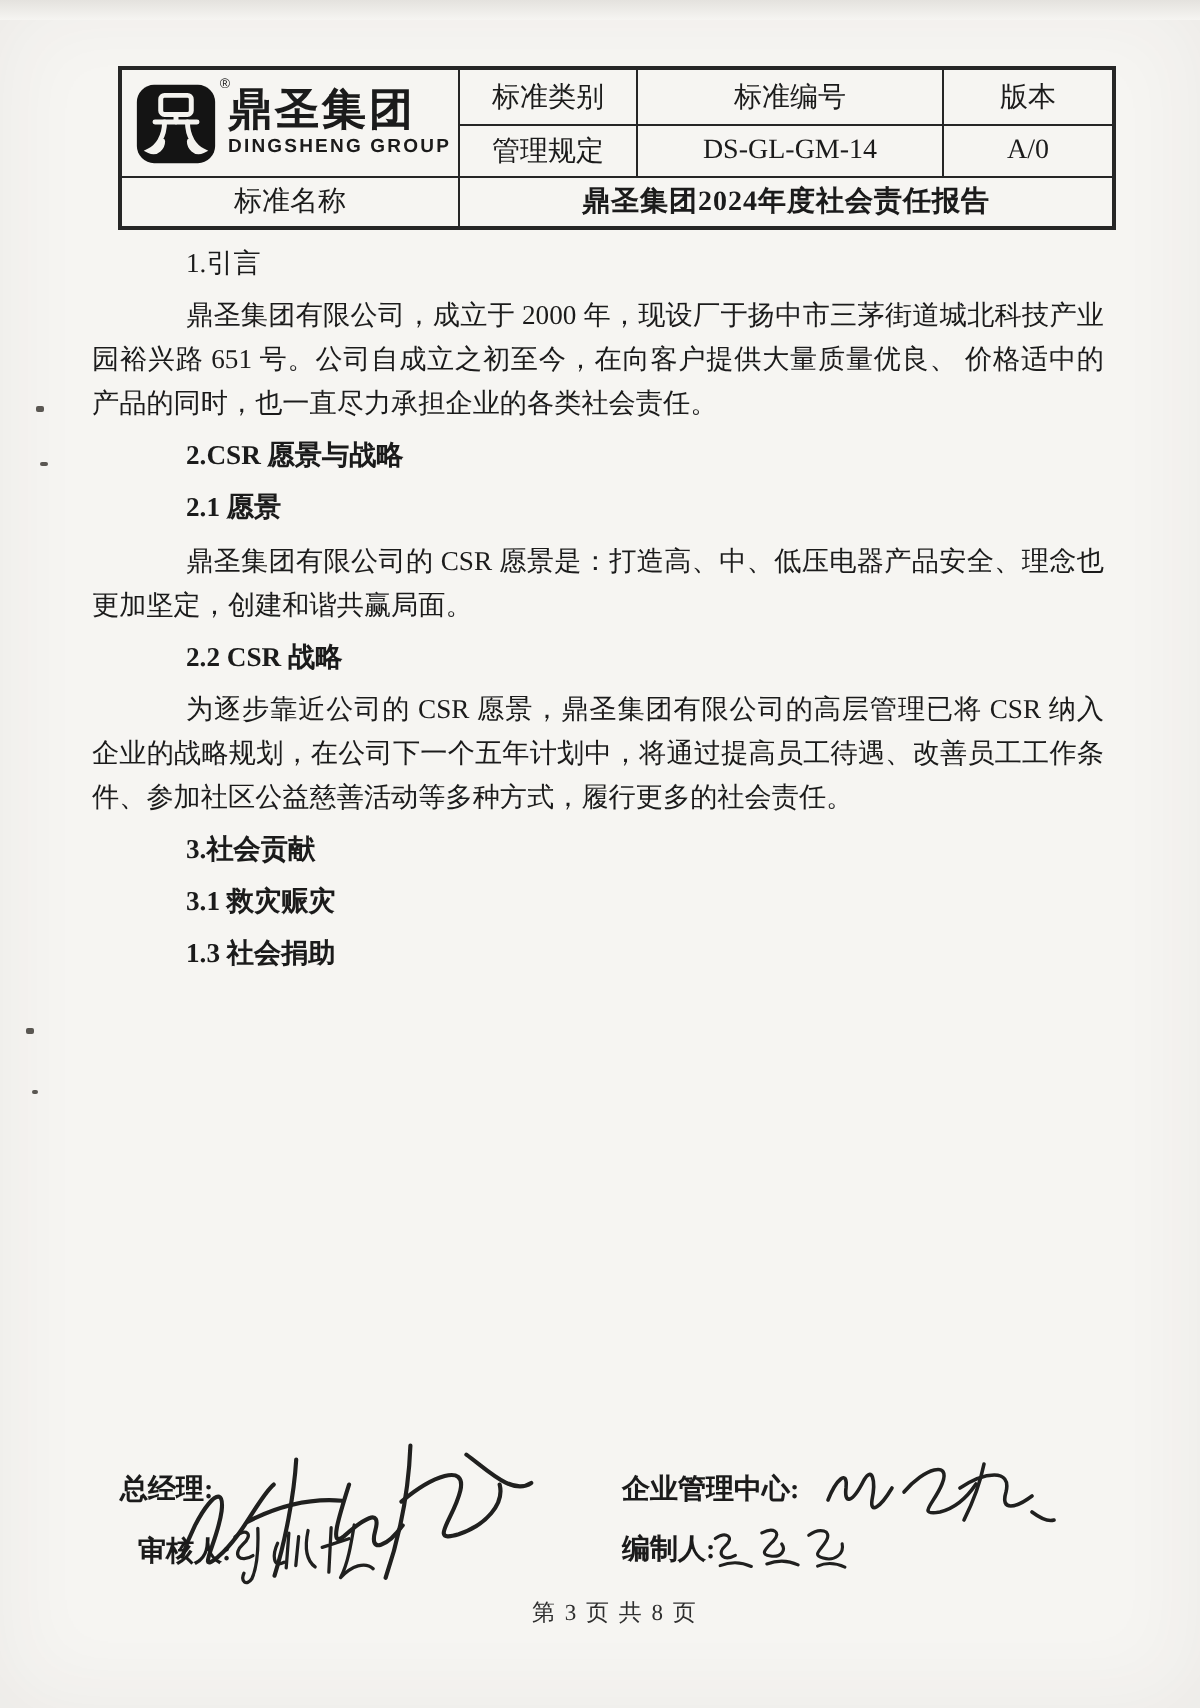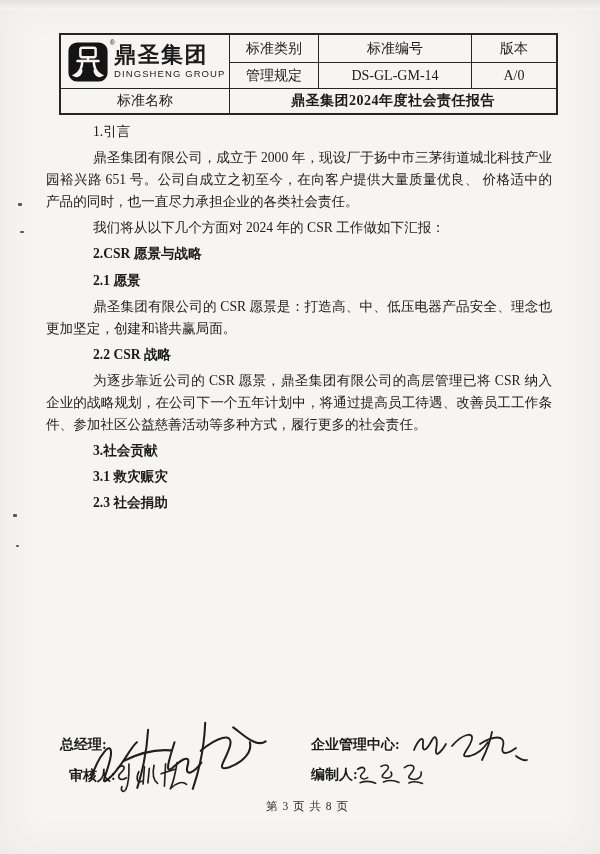--- a/index.html
+++ b/index.html
@@ -20,21 +20,21 @@
   td.c1{width:160px;} td.c2{width:88px;} td.c3{width:152px;} td.c4{width:84px;}
   tr.r1 td{height:27px;} tr.r2 td{height:25px;} tr.r3 td{height:24px;}
   .logo-cell{padding:2px 2px 2px 6px !important;}
   .logo-wrap{display:flex;align-items:center;gap:5px;}
   .logo-mark{position:relative;flex:0 0 auto;width:42px;height:42px;}
   .logo-reg{position:absolute;top:-2px;right:-6px;font-size:7px;color:#222;
     font-family:"Liberation Sans",sans-serif;}
   .logo-text{display:flex;flex-direction:column;align-items:flex-start;line-height:1;}
   .logo-cn{font-family:"Liberation Sans","DejaVu Sans",sans-serif;font-weight:900;
     font-size:22px;letter-spacing:1.5px;white-space:nowrap;}
-  .logo-en{font-family:"Liberation Sans","DejaVu Sans",sans-serif;font-weight:400;
+  .logo-en{font-family:"Liberation Sans","DejaVu Sans",sans-serif;font-weight:700;
     font-size:9.5px;letter-spacing:1.1px;margin-top:3px;white-space:nowrap;}
   .title-cell{font-weight:700;font-size:14.5px;letter-spacing:.5px;}
   
   .doc-body{position:absolute;left:46px;top:121px;width:506px;
     font-size:13.6px;line-height:22.1px;text-align:justify;}
   .doc-body p{margin:0;}
   .doc-body p + p{margin-top:4px;}
   .doc-body p.normal{text-indent:47px;}
   .doc-body p.bold{text-indent:47px;font-weight:700;}
   
@@ -88,29 +88,28 @@
     <tr class="r3">
       <td class="c1">标准名称</td>
       <td class="title-cell" colspan="3">鼎圣集团2024年度社会责任报告</td>
     </tr>
   </tbody>
     </table>
 
   <div class="doc-body">
       <p class="para normal">1.引言</p>
       <p class="para normal">鼎圣集团有限公司，成立于 2000 年，现设厂于扬中市三茅街道城北科技产业园裕兴路 651 号。公司自成立之初至今，在向客户提供大量质量优良、 价格适中的产品的同时，也一直尽力承担企业的各类社会责任。</p>
-      <p class="para normal">我们将从以下几个方面对 2024 年的 CSR 工作做如下汇报：</p>
       <p class="para bold">2.CSR 愿景与战略</p>
       <p class="para bold">2.1 愿景</p>
       <p class="para normal">鼎圣集团有限公司的 CSR 愿景是：打造高、中、低压电器产品安全、理念也更加坚定，创建和谐共赢局面。</p>
       <p class="para bold">2.2 CSR 战略</p>
       <p class="para normal">为逐步靠近公司的 CSR 愿景，鼎圣集团有限公司的高层管理已将 CSR 纳入企业的战略规划，在公司下一个五年计划中，将通过提高员工待遇、改善员工工作条件、参加社区公益慈善活动等多种方式，履行更多的社会责任。</p>
       <p class="para bold">3.社会贡献</p>
       <p class="para bold">3.1 救灾赈灾</p>
-      <p class="para bold">2.3 社会捐助</p>
+      <p class="para bold">1.3 社会捐助</p>
     </div>
 
   <div class="sig-label" style="left:60px;top:736px;">总经理:</div>
   <svg class="sig-svg" style="left:84px;top:712px;transform:rotate(-3deg);" width="188" height="80" viewBox="0 0 190 80">
     <g stroke-width="2.1">
       <path d="M6,62 C14,40 30,22 27,40 C24,56 12,72 24,63 C38,52 46,34 54,28"></path>
       <path d="M40,46 C58,38 74,36 88,38"></path>
       <path d="M66,16 C64,34 58,58 52,74"></path>
       <path d="M92,30 C86,46 80,62 88,56 C98,48 108,42 104,54 C100,66 110,62 118,52"></path>
       <path d="M124,12 C122,34 116,58 108,78"></path>

